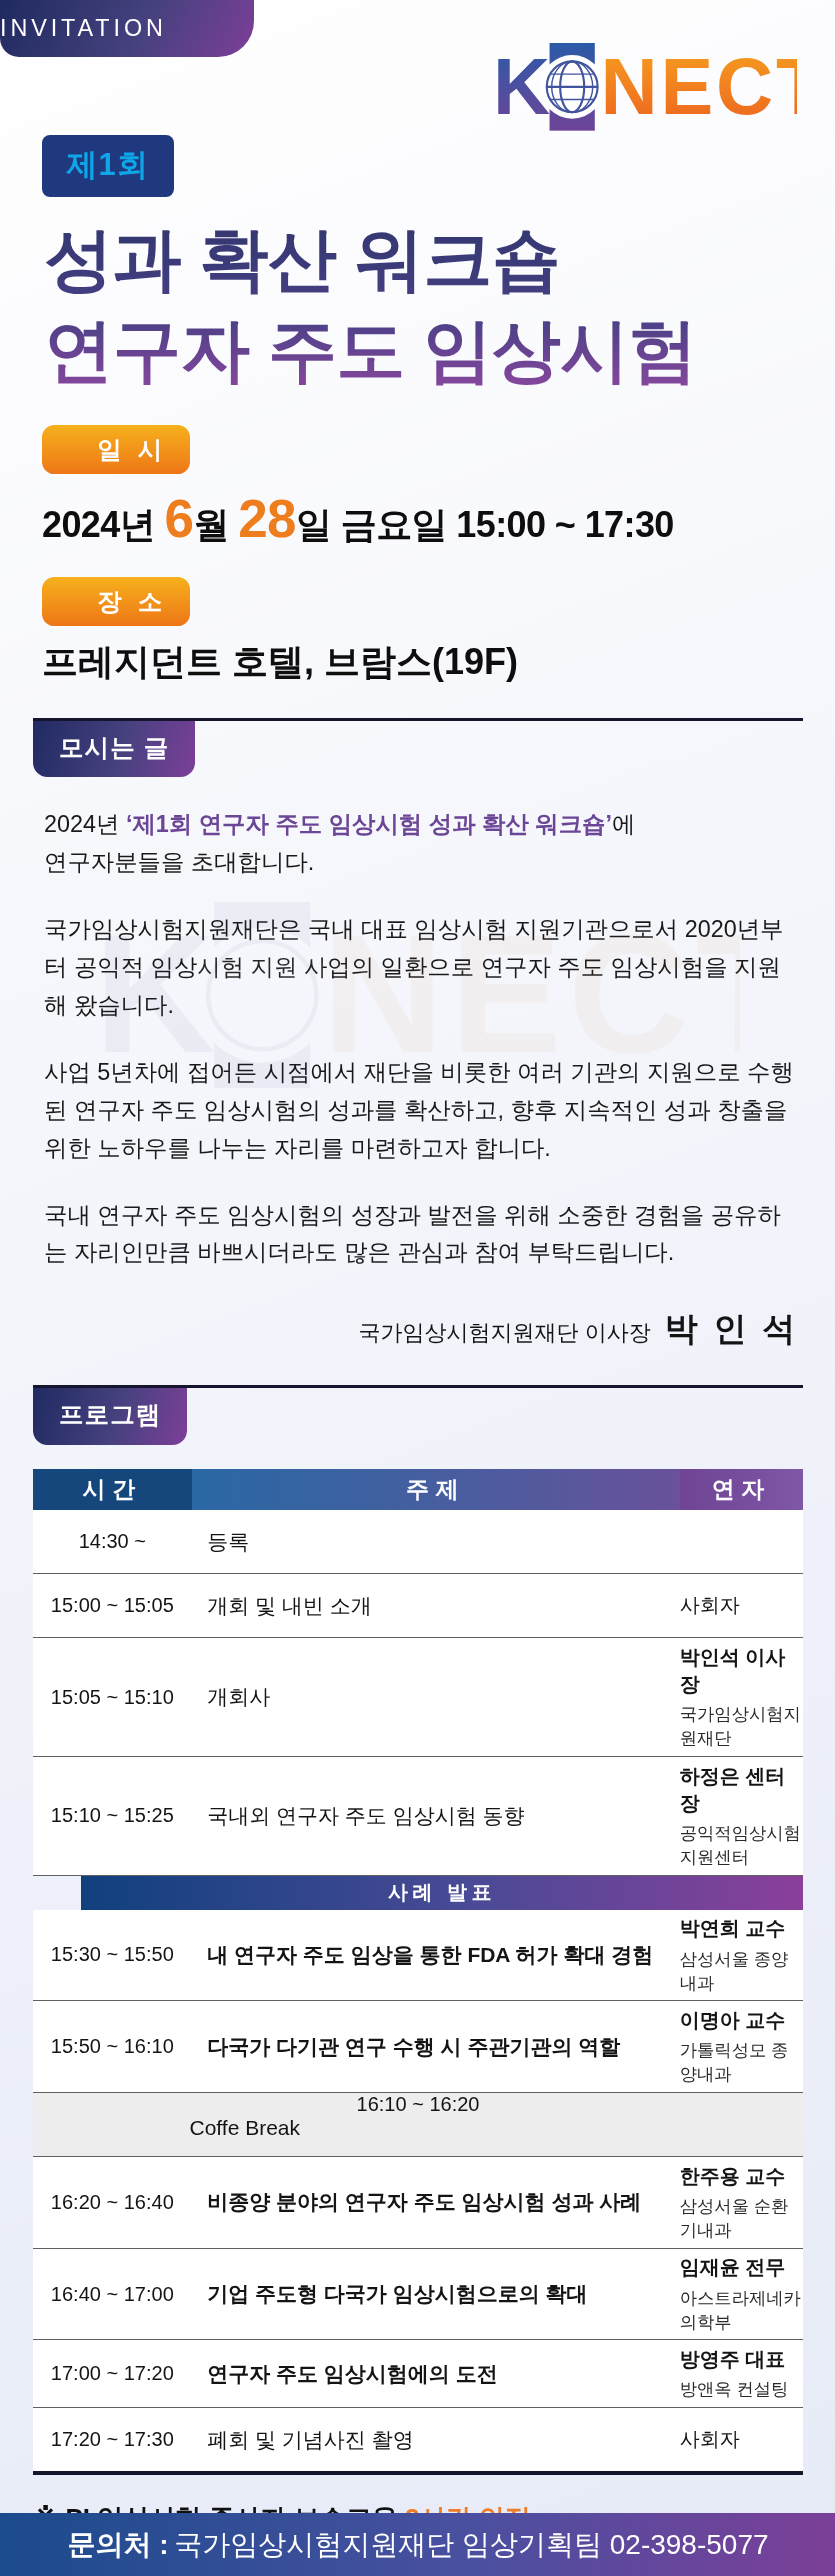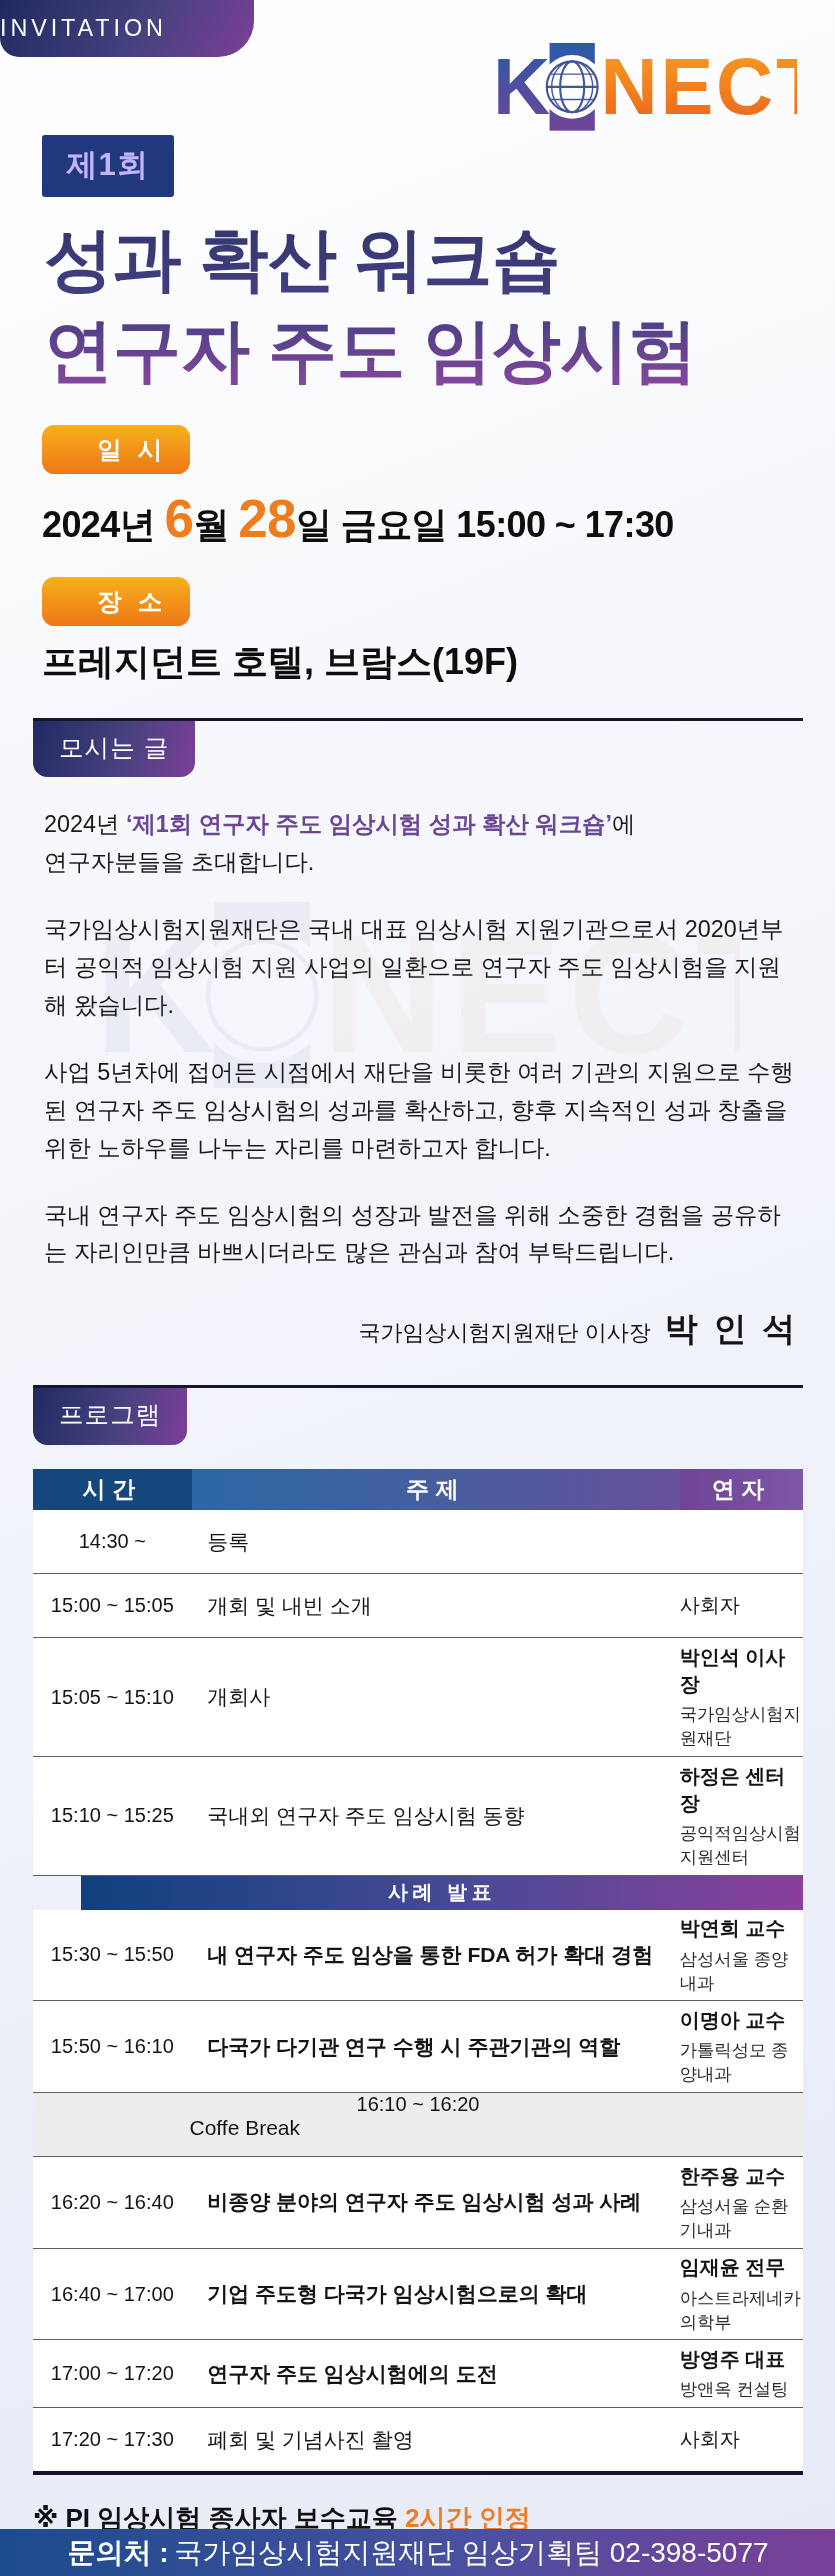--- a/index.html
+++ b/index.html
@@ -9,42 +9,42 @@
 
   
   .inv-tab{position:absolute;top:0;left:0;width:254px;height:57px;
            background:linear-gradient(118deg,#1f2a60 0%,#45417e 55%,#7d3f98 100%);
            border-radius:0 0 36px 19px;display:flex;align-items:center;
            box-sizing:border-box;color:#fff;font-size:23.4px;font-weight:400;letter-spacing:3.9px;}
   .logo-top{position:absolute;top:43px;right:39px;width:304px;}
 
   
   .hero{padding:135px 0 0 42px;}
-  .round-badge{display:inline-block;background:#20397e;color:#c4b5fd;font-size:31px;font-weight:700;
-               padding:9px 24.5px 11px;border-radius:3px;letter-spacing:1.1px;}
+  .round-badge{display:inline-block;background:#20397e;color:#0ea5e9;font-size:31px;font-weight:700;
+               padding:9px 24.5px 11px;border-radius:8px;letter-spacing:1.1px;}
   .title{margin:16.7px 0 0 2.2px;font-size:69px;line-height:1.33;font-weight:800;letter-spacing:-0.6px;
          background:linear-gradient(180deg,#31366f 0%,#474084 55%,#8d48a0 100%);
          -webkit-background-clip:text;background-clip:text;color:transparent;}
 
   
   .when-where{margin:28px 0 0 42px;}
   .pill{display:inline-flex;align-items:center;justify-content:center;width:116px;height:49px;
         border-radius:12.3px;background:linear-gradient(180deg,#f6b11c 0%,#ee7617 100%);
         color:#fff;font-size:24.5px;font-weight:700;letter-spacing:4.5px;padding-left:32px;}
   .date-line{margin-top:13.4px;font-size:36px;font-weight:700;color:#0e0e0e;letter-spacing:-0.6px;}
   .big-orange{font-size:53px;font-weight:700;color:#ee7d1d;}
   .venue-pill{margin-top:27px;}
   .venue-line{margin-top:12.3px;font-size:36px;font-weight:700;color:#0e0e0e;}
 
   
   .section{margin:0 33px;position:relative;}
   .greeting{margin-top:31px;}
   .section-head{border-top:3.9px solid #15152e;}
   .section-badge{display:inline-block;background:linear-gradient(105deg,#202a63 0%,#47417f 55%,#7c3f99 100%);
-                 color:#fff;font-size:24.5px;font-weight:400;padding:10px 26px 13.4px;
+                 color:#fff;font-size:24.5px;font-weight:700;padding:10px 26px 13.4px;
                  border-radius:0 0 14.5px 14.5px;letter-spacing:1.1px;}
   .greeting p{margin:0;padding-left:11px;font-size:23.4px;line-height:1.62;color:#191919;}
   .gp{margin-top:29px !important;}
   .hl{color:#6b4596;font-weight:700;}
   .signature{margin-top:35px;text-align:right;font-size:22px;color:#141414;padding-right:4.5px;}
   .signature .sig-name{font-size:33px;font-weight:700;letter-spacing:3.3px;margin-left:7.8px;}
   .watermark{position:absolute;left:61px;top:184px;width:646px;opacity:0.05;pointer-events:none;}
 
   
   .program{margin-top:33px;}
@@ -68,21 +68,21 @@
   .band{height:34px;background:linear-gradient(90deg,#10407e 0%,#4b4a96 55%,#8a3f9b 100%);
         display:flex;align-items:center;justify-content:center;color:#fff;font-size:20px;
         font-weight:700;letter-spacing:4.5px;margin-left:48px;}
 
   
   .notes{margin:26px 33px 0;color:#101010;}
   .note1{font-size:26px;font-weight:700;}
   .note1 .orange{color:#ef7d28;}
   .note2{margin-top:13.4px;padding-left:23.4px;font-size:23.4px;font-weight:700;}
   .hanja{font-family:"Liberation Serif","DejaVu Serif",serif;font-style:italic;}
-  .bottom-bar{position:absolute;bottom:0;left:0;width:100%;height:47px;
+  .bottom-bar{position:absolute;bottom:0;left:0;width:100%;height:63px;
               background:linear-gradient(90deg,#1b4b8d 0%,#4950a0 55%,#7b3f98 100%);
               display:flex;align-items:center;justify-content:center;color:#fff;font-size:28px;}
   .bottom-bar b{font-weight:700;margin-right:5.6px;}
 </style>
 </head>
 <body>
 
 <svg width="0" height="0" style="position:absolute" aria-hidden="true">
   <defs>
     <linearGradient id="gradKO" x1="0" y1="0" x2="0" y2="1">

